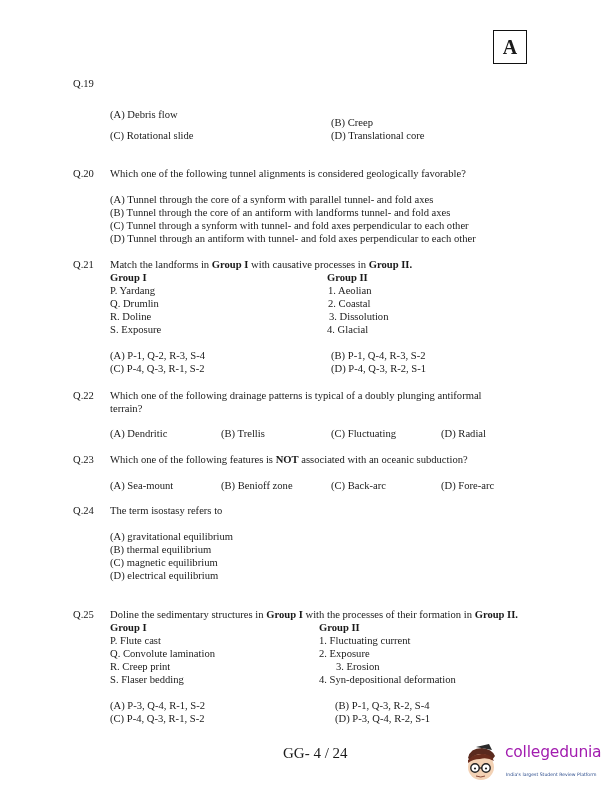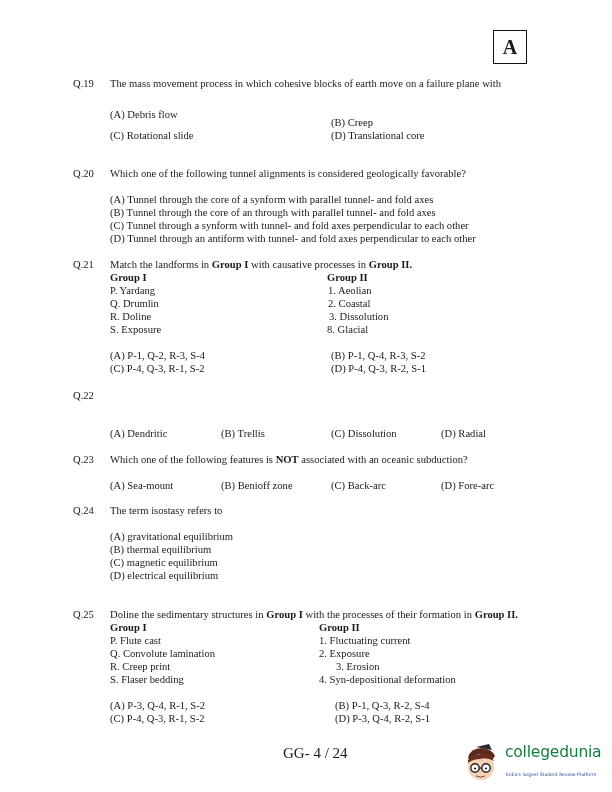--- a/index.html
+++ b/index.html
@@ -6,78 +6,79 @@
   body { width: 612px; height: 792px; position: relative; overflow: hidden;
          font-family: "Liberation Serif", "DejaVu Serif", serif; color: #1a1a1a; font-size: 10.6px; line-height: 13px; }
   .set-box { position: absolute; left: 493px; top: 30px; width: 32px; height: 32px; border: 1.3px solid #111;
              display: flex; align-items: center; justify-content: center; font-weight: bold; font-size: 20px; }
   .qnum { position: absolute; left: 73px; width: 30px; }
   .qtext { position: absolute; left: 110px; width: 440px; }
   .opt { position: absolute; white-space: nowrap; }
   b { font-weight: bold; }
   .footer { position: absolute; left: 283px; top: 747px; font-size: 15px; }
   .logo { position: absolute; left: 462px; top: 744px; width: 140px; height: 40px; }
-  .logo-text { position: absolute; left: 43px; top: 2px; font-family: "DejaVu Sans", sans-serif; font-size: 15.5px; color: #15803d; letter-spacing: -0.2px; }
+  .logo-text { position: absolute; left: 43px; top: 2px; font-family: "DejaVu Sans", sans-serif; font-size: 15.5px; color: #a21caf; letter-spacing: -0.2px; }
   .logo-tag { position: absolute; left: 44px; top: 24px; font-family: "DejaVu Sans", sans-serif; font-size: 4.6px; color: #2b4c8c; white-space: nowrap; }
 </style>
 </head>
 <body>
 
 <div class="set-box">
     <span>A</span>
   </div>
 
 <section>
   <div class="qnum" style="top:77px">Q.19</div>
   <div class="qtext" style="top:77px">
-    <div>The mass movement process in which cohesive blocks of earth move on a failure plane with</div>
   </div>
   <div class="opt" style="left:110px;top:108px">(A) Debris flow</div>
   <div class="opt" style="left:331px;top:116px">(B) Creep</div>
   <div class="opt" style="left:110px;top:129px">(C) Rotational slide</div>
   <div class="opt" style="left:331px;top:129px">(D) Translational core</div>
 </section>
 
 <section>
   <div class="qnum" style="top:167px">Q.20</div>
   <div class="qtext" style="top:167px">Which one of the following tunnel alignments is considered geologically favorable?</div>
   <div class="opt" style="left:110px;top:193px">(A) Tunnel through the core of a synform with parallel tunnel- and fold axes</div>
-  <div class="opt" style="left:110px;top:206px">(B) Tunnel through the core of an through with parallel tunnel- and fold axes</div>
+  <div class="opt" style="left:110px;top:206px">(B) Tunnel through the core of an antiform with landforms tunnel- and fold axes</div>
   <div class="opt" style="left:110px;top:219px">(C) Tunnel through a synform with tunnel- and fold axes perpendicular to each other</div>
   <div class="opt" style="left:110px;top:232px">(D) Tunnel through an antiform with tunnel- and fold axes perpendicular to each other</div>
 </section>
 
 <section>
   <div class="qnum" style="top:258px">Q.21</div>
   <div class="qtext" style="top:258px">
     <span>Match the landforms in </span><b>Group I</b><span> with causative processes in </span><b>Group II.</b>
   </div>
   <b class="opt" style="left:110px;top:271px">Group I</b>
   <b class="opt" style="left:327px;top:271px">Group II</b>
   <div class="opt" style="left:110px;top:284px">P. Yardang</div>
   <div class="opt" style="left:110px;top:297px">Q. Drumlin</div>
   <div class="opt" style="left:110px;top:310px">R. Doline</div>
   <div class="opt" style="left:110px;top:323px">S. Exposure</div>
   <div class="opt" style="left:328px;top:284px">1. Aeolian</div>
   <div class="opt" style="left:328px;top:297px">2. Coastal</div>
   <div class="opt" style="left:329px;top:310px">3. Dissolution</div>
-  <div class="opt" style="left:327px;top:323px">8. Glacial</div>
+  <div class="opt" style="left:327px;top:323px">4. Glacial</div>
   <div class="opt" style="left:110px;top:349px">(A) P-1, Q-2, R-3, S-4</div>
   <div class="opt" style="left:331px;top:349px">(B) P-1, Q-4, R-3, S-2</div>
   <div class="opt" style="left:110px;top:362px">(C) P-4, Q-3, R-1, S-2</div>
   <div class="opt" style="left:331px;top:362px">(D) P-4, Q-3, R-2, S-1</div>
 </section>
 
 <section>
   <div class="qnum" style="top:389px">Q.22</div>
   <div class="qtext" style="top:389px">
+    <div>Which one of the following drainage patterns is typical of a doubly plunging antiformal</div>
+    <div>terrain?</div>
   </div>
   <div class="opt" style="left:110px;top:427px">(A) Dendritic</div>
   <div class="opt" style="left:221px;top:427px">(B) Trellis</div>
-  <div class="opt" style="left:331px;top:427px">(C)  Dissolution</div>
+  <div class="opt" style="left:331px;top:427px">(C)  Fluctuating</div>
   <div class="opt" style="left:441px;top:427px">(D)  Radial</div>
 </section>
 
 <section>
   <div class="qnum" style="top:453px">Q.23</div>
   <div class="qtext" style="top:453px">
     <span>Which one of the following features is </span><b>NOT</b><span> associated with an oceanic subduction?</span>
   </div>
   <div class="opt" style="left:110px;top:479px">(A) Sea-mount</div>
   <div class="opt" style="left:221px;top:479px">(B) Benioff zone</div>

